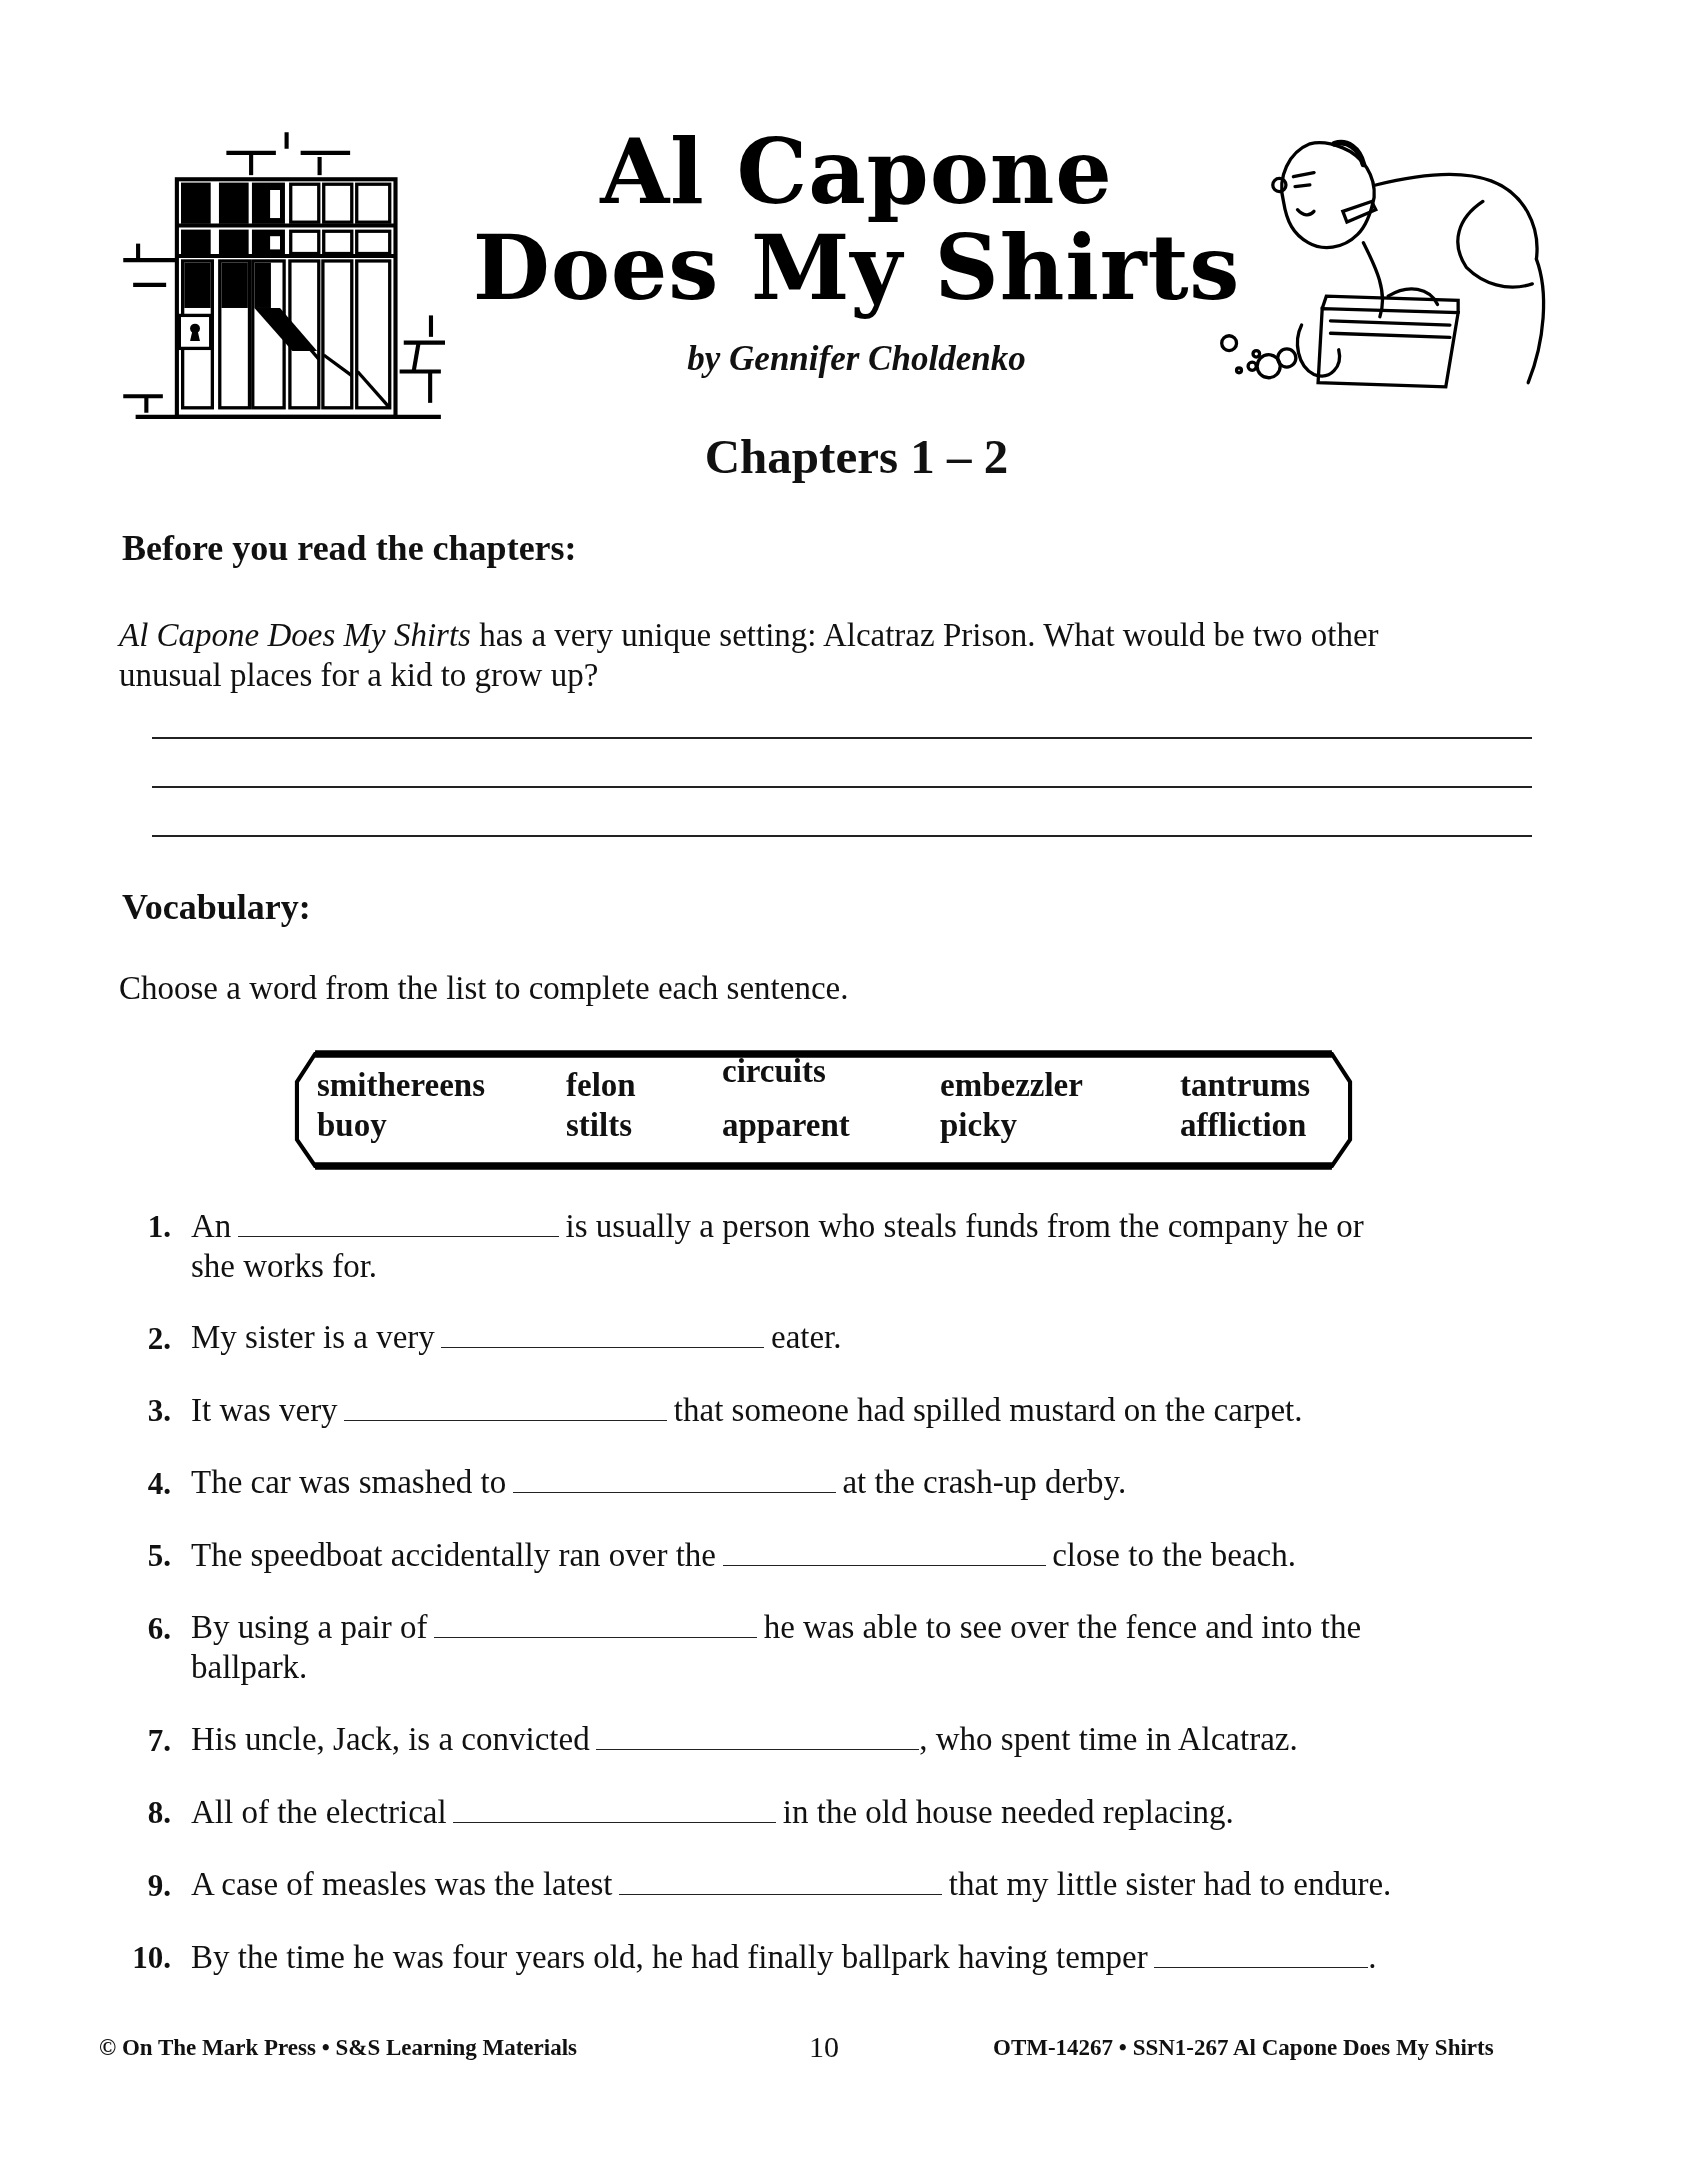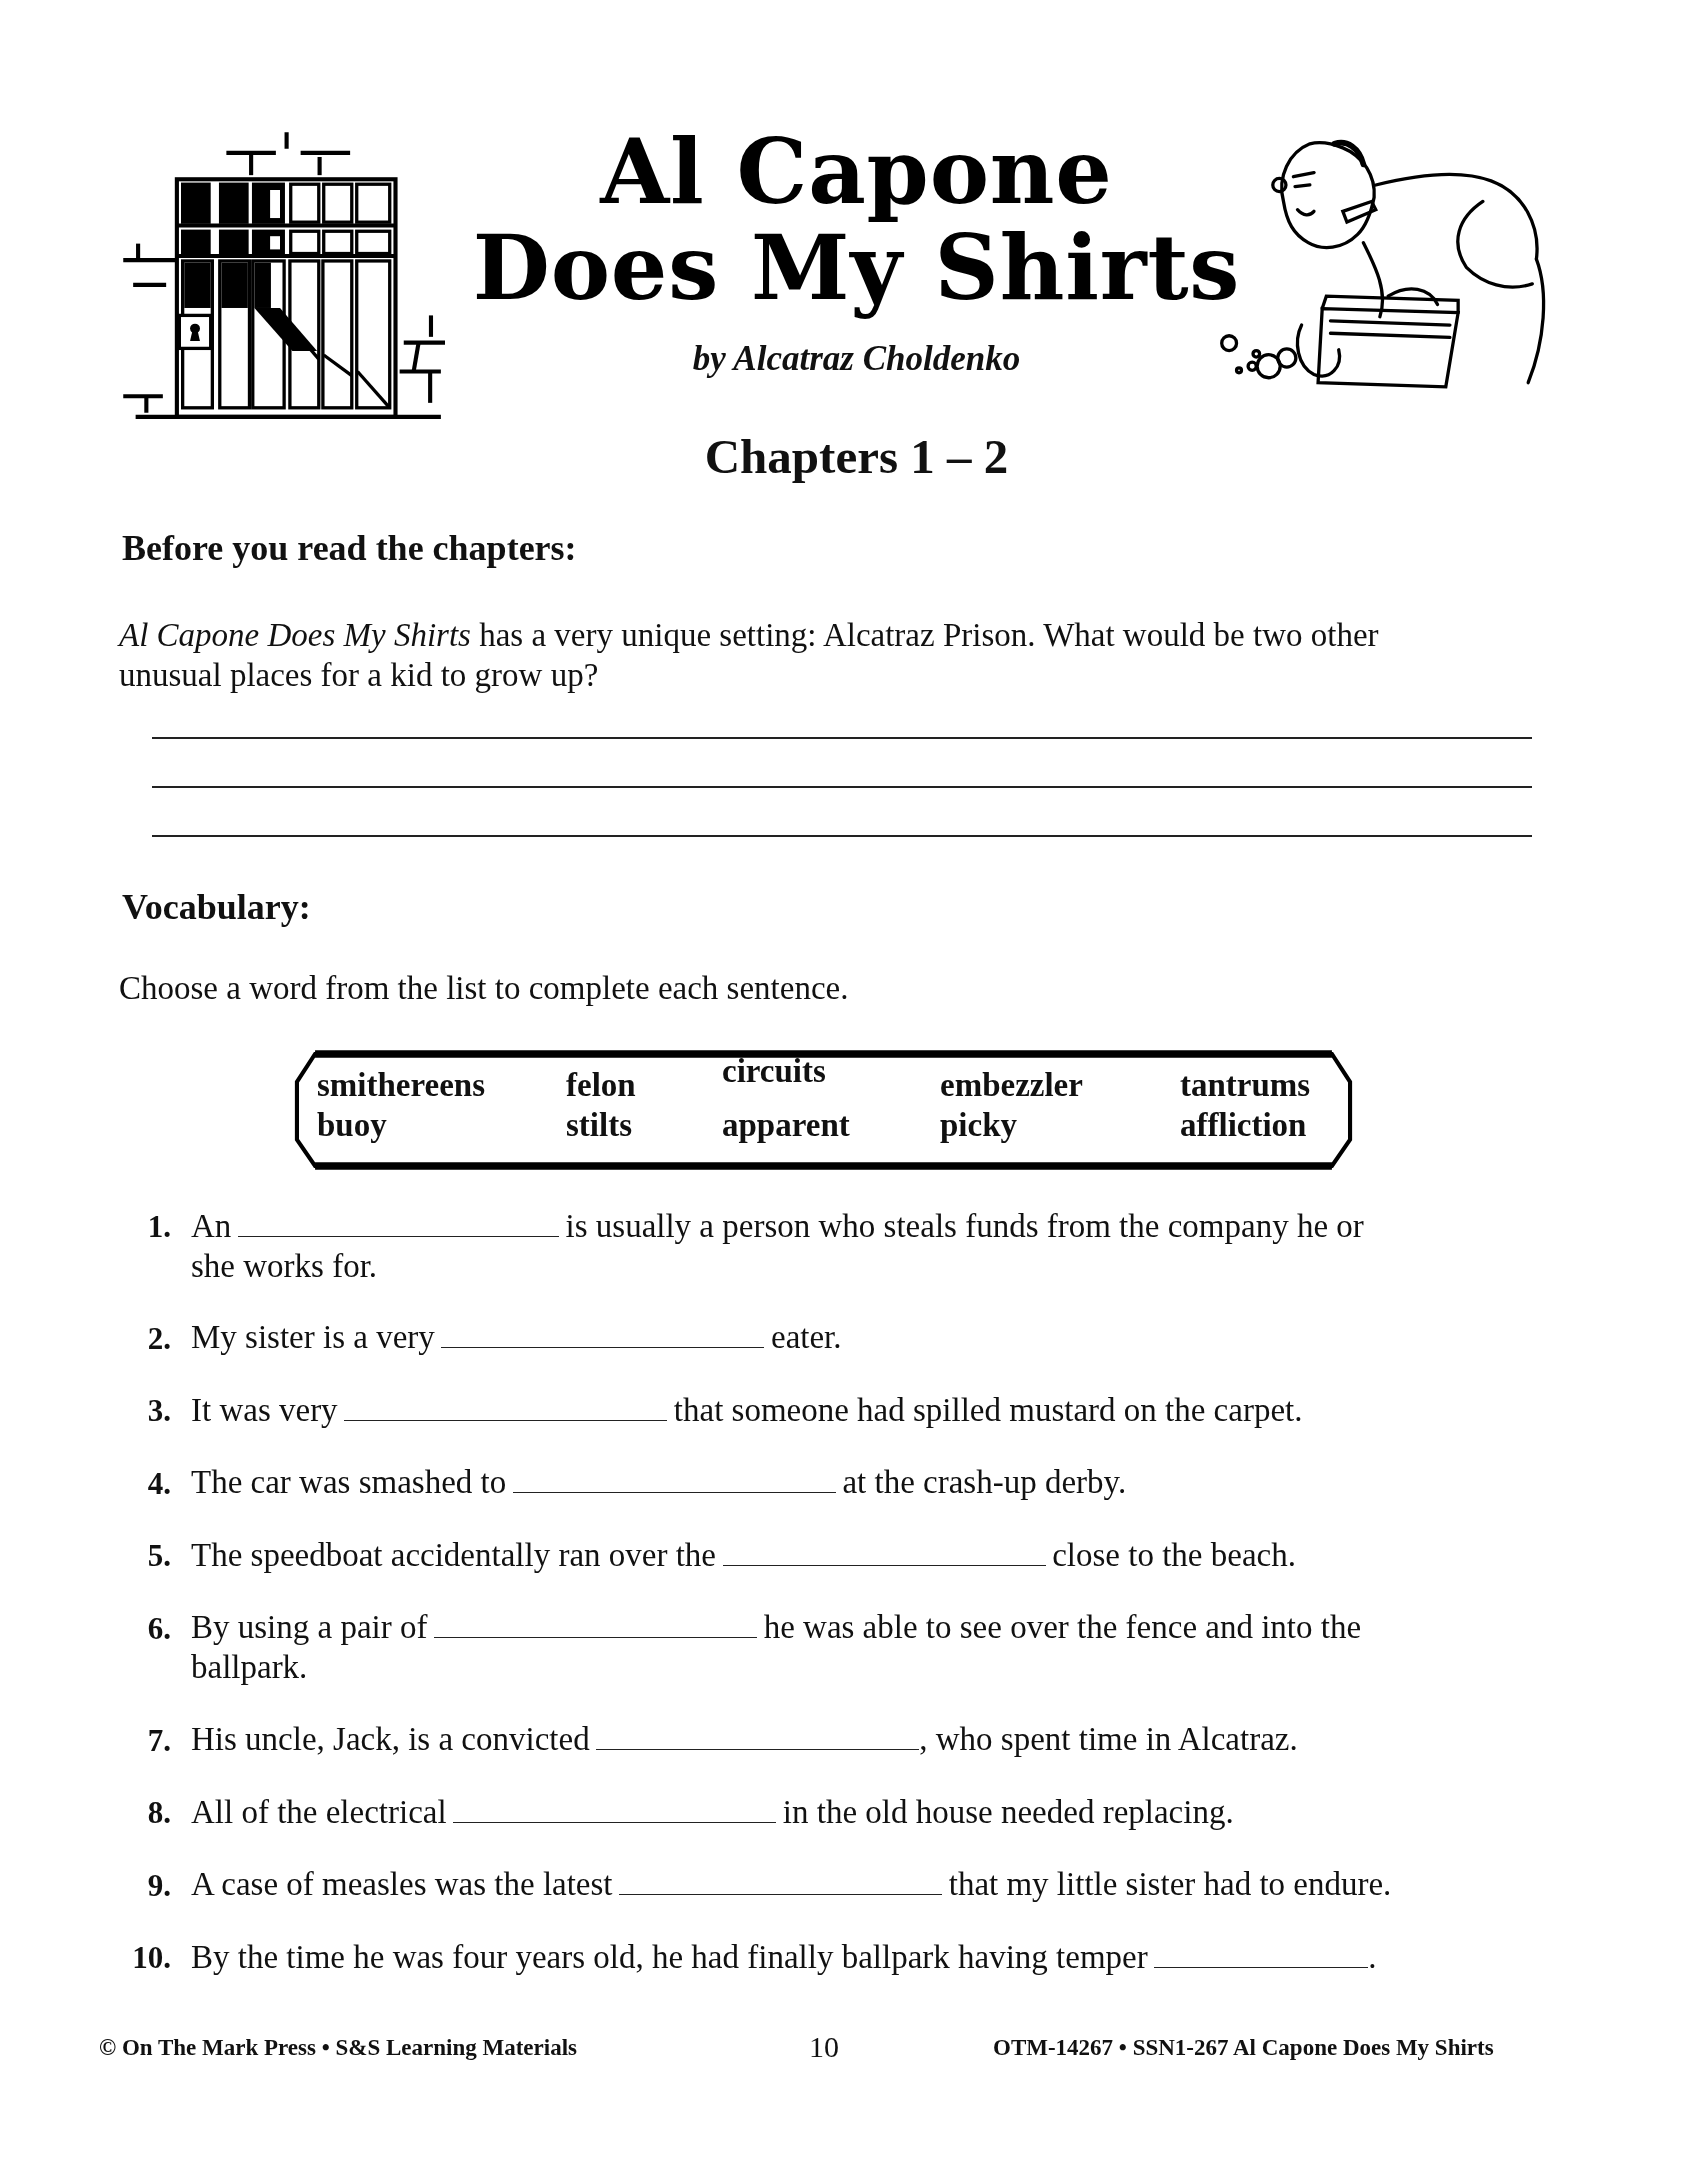--- a/index.html
+++ b/index.html
@@ -136,21 +136,21 @@
     </g>
     <rect x="78" y="232" width="38" height="40" fill="#fff" stroke="#000" stroke-width="4"></rect>
     <circle cx="97" cy="248" r="6" fill="#000"></circle>
     <polygon points="94,250 100,250 103,263 91,263" fill="#000"></polygon>
   </svg>
 </div>
 
 <div class="abs title-block">
   <span class="title-line">Al Capone</span>
   <span class="title-line">Does My Shirts</span>
-  <span class="byline">by Alcatraz Choldenko</span>
+  <span class="byline">by Gennifer Choldenko</span>
 </div>
 
 <div class="abs man">
   <svg width="346" height="272" viewBox="0 0 420 330">
     <g stroke="#000" stroke-width="4" fill="none" stroke-linecap="round">
 
       <path d="M120 30 C95 40 80 70 88 100 C92 125 100 140 118 150 C135 160 160 158 178 140 C190 128 195 110 198 95 C200 70 185 45 160 35 C148 30 132 27 120 30 Z"></path>
       <path d="M150 30 C165 25 180 35 185 55" stroke-width="7"></path>
       <circle cx="83" cy="80" r="8"></circle>
       <path d="M105 110 C112 118 120 118 125 112"></path>

